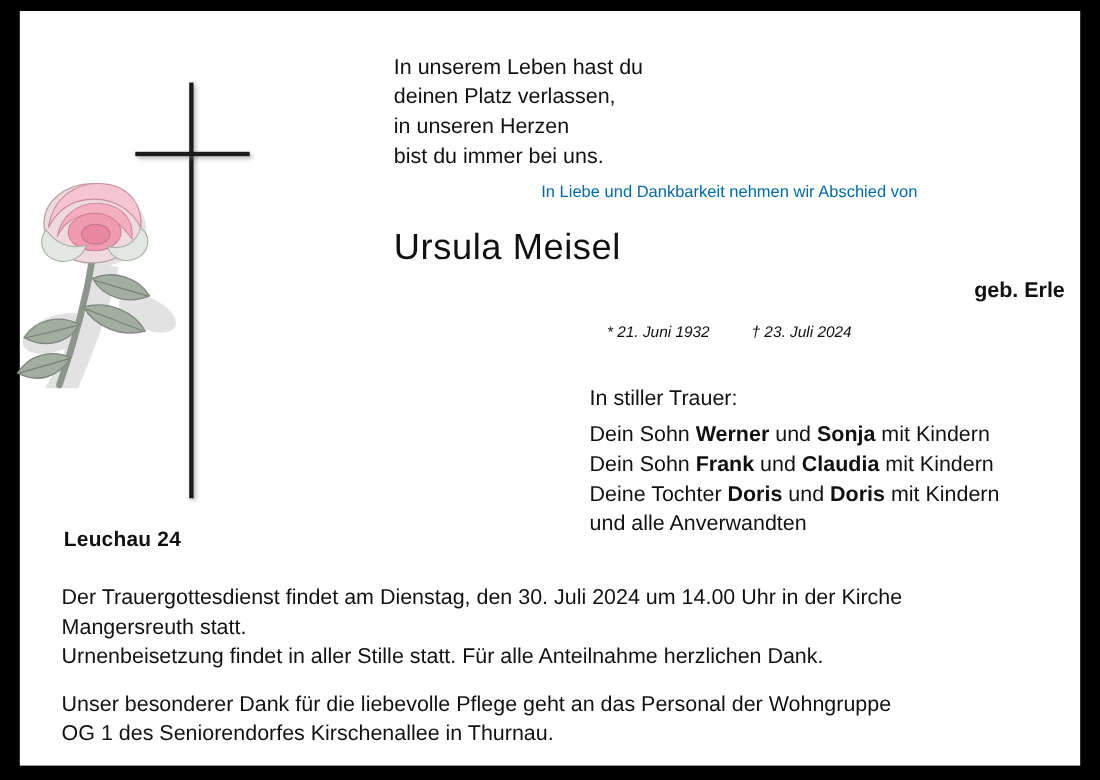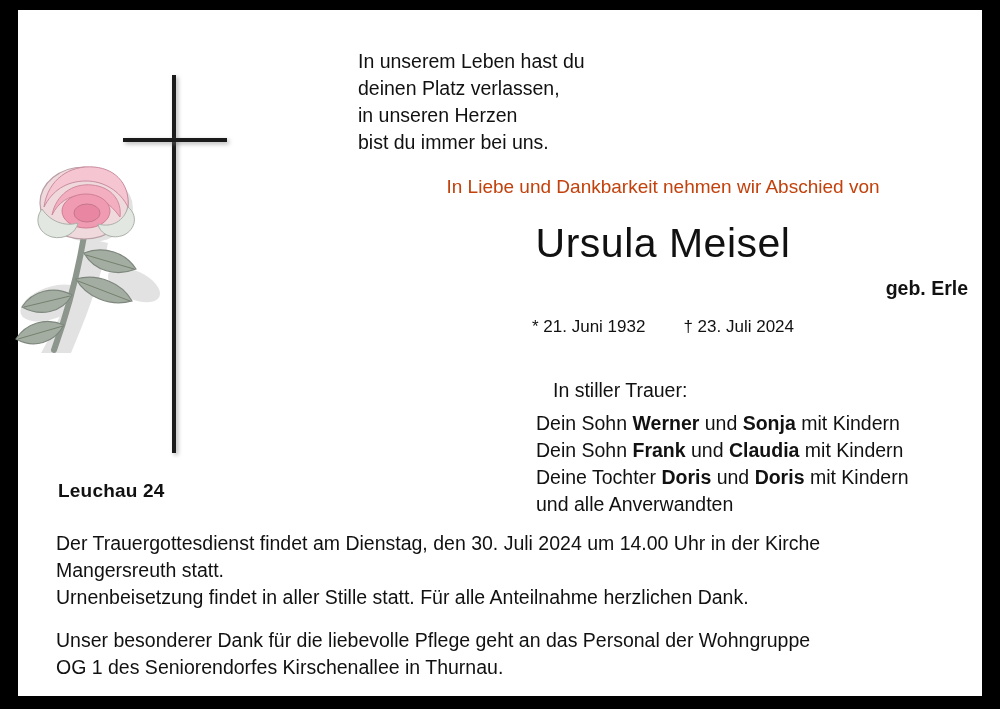--- a/index.html
+++ b/index.html
@@ -84,54 +84,55 @@
   }
   .verse {
     text-align: left;
     font-size: 19.5px;
     line-height: 27px;
     color: #111;
     padding-right: 48px;
   }
   .intro {
     text-align: center;
-    font-size: 19px;
-    color: #c2410c;
-    margin-top: 20px;
+    font-size: 15px;
+    color: #0369a1;
+    margin-top: 10px;
   }
   .name {
-    text-align: center;
-    font-size: 41px;
+    text-align: left;
+    font-size: 33px;
     color: #111;
     margin-top: 22px;
     letter-spacing: .5px;
   }
   .maiden {
     text-align: right;
     font-size: 19.5px;
     font-weight: bold;
     color: #111;
     margin-top: 10px;
   }
   .dates {
     text-align: center;
-    font-size: 17px;
+    font-size: 14px;
     color: #111;
     margin-top: 17px;
+    font-style: italic;
   }
   .dates .gap { display: inline-block; width: 38px; }
 
   .mourners {
     margin-top: 40px;
     padding-left: 178px;
     font-size: 19.5px;
     line-height: 27px;
     color: #111;
   }
-  .mourners .head { margin-bottom: 6px; margin-left: 17px; }
+  .mourners .head { margin-bottom: 6px; }
   .mourners .row { white-space: nowrap; }
 
   
   .footer {
     position: absolute;
     left: 38px;
     top: 520px;
     width: 890px;
     font-size: 19.5px;
     line-height: 27px;

